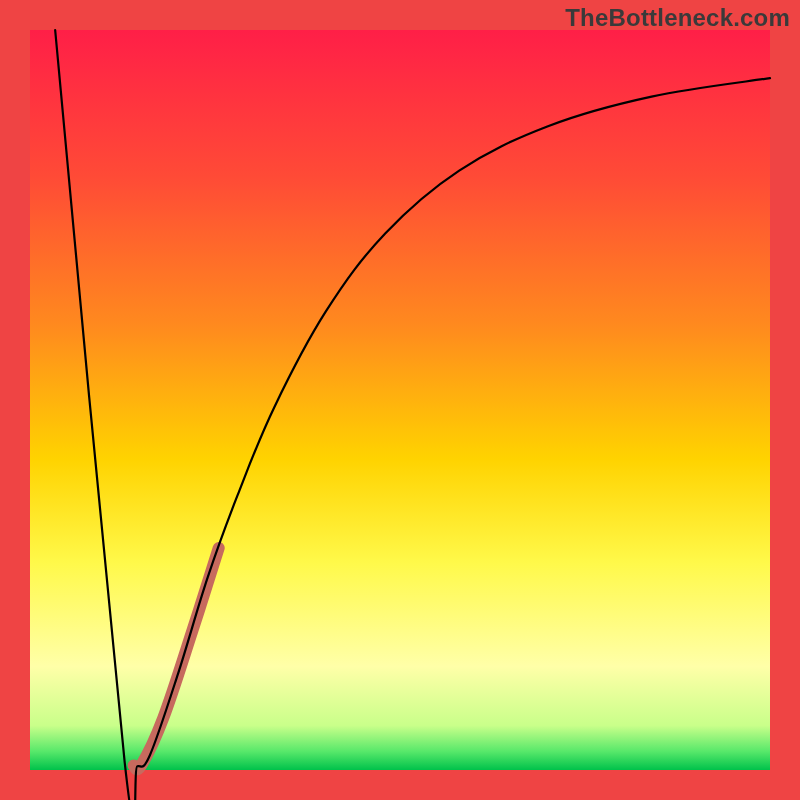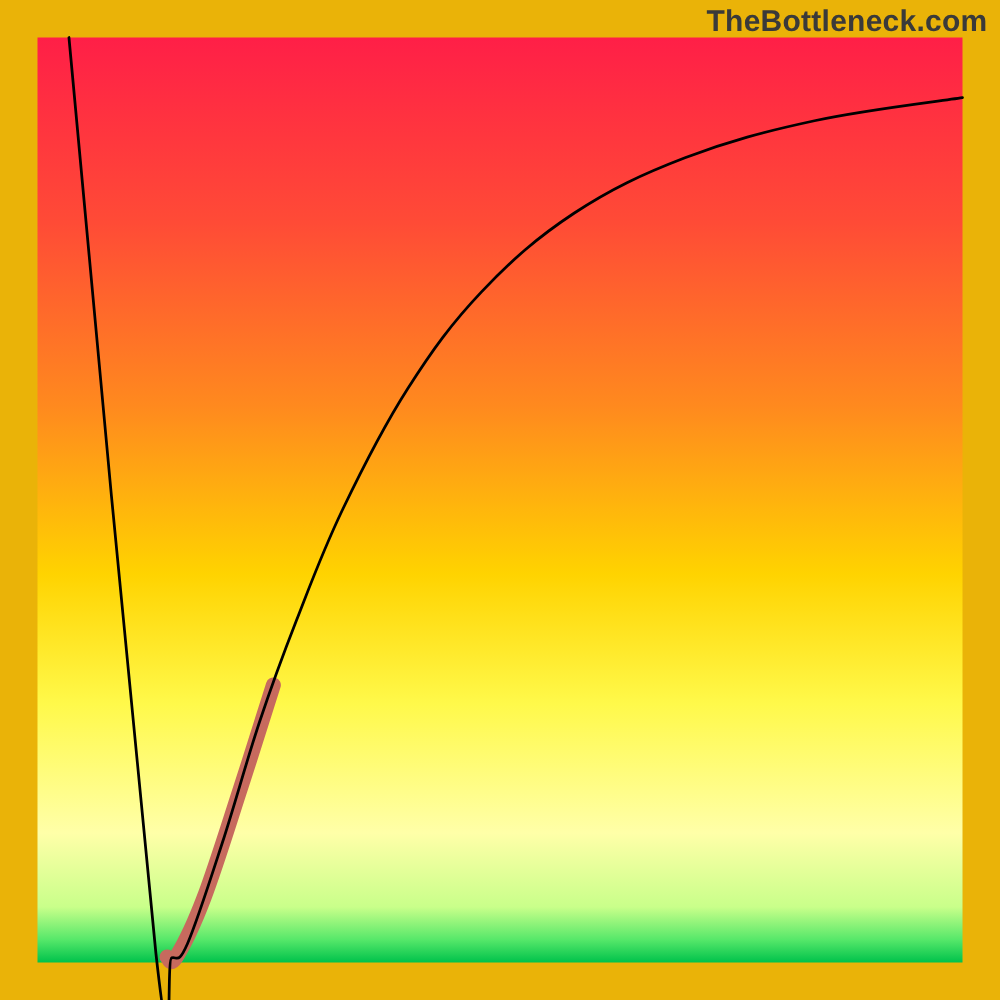--- a/index.html
+++ b/index.html
@@ -8,21 +8,21 @@
     width: 800px;
     height: 800px;
     background: #000;
     overflow: hidden;
     font-family: Arial, Helvetica, sans-serif;
   }
   .frame {
     position: relative;
     width: 800px;
     height: 800px;
-    background: #eab308;
+    background: #ef4444;
   }
   .watermark {
     position: absolute;
     top: 4px;
     right: 10px;
     color: #3a3a3a;
     font-size: 24px;
     font-weight: 600;
     letter-spacing: 0.2px;
     user-select: none;

